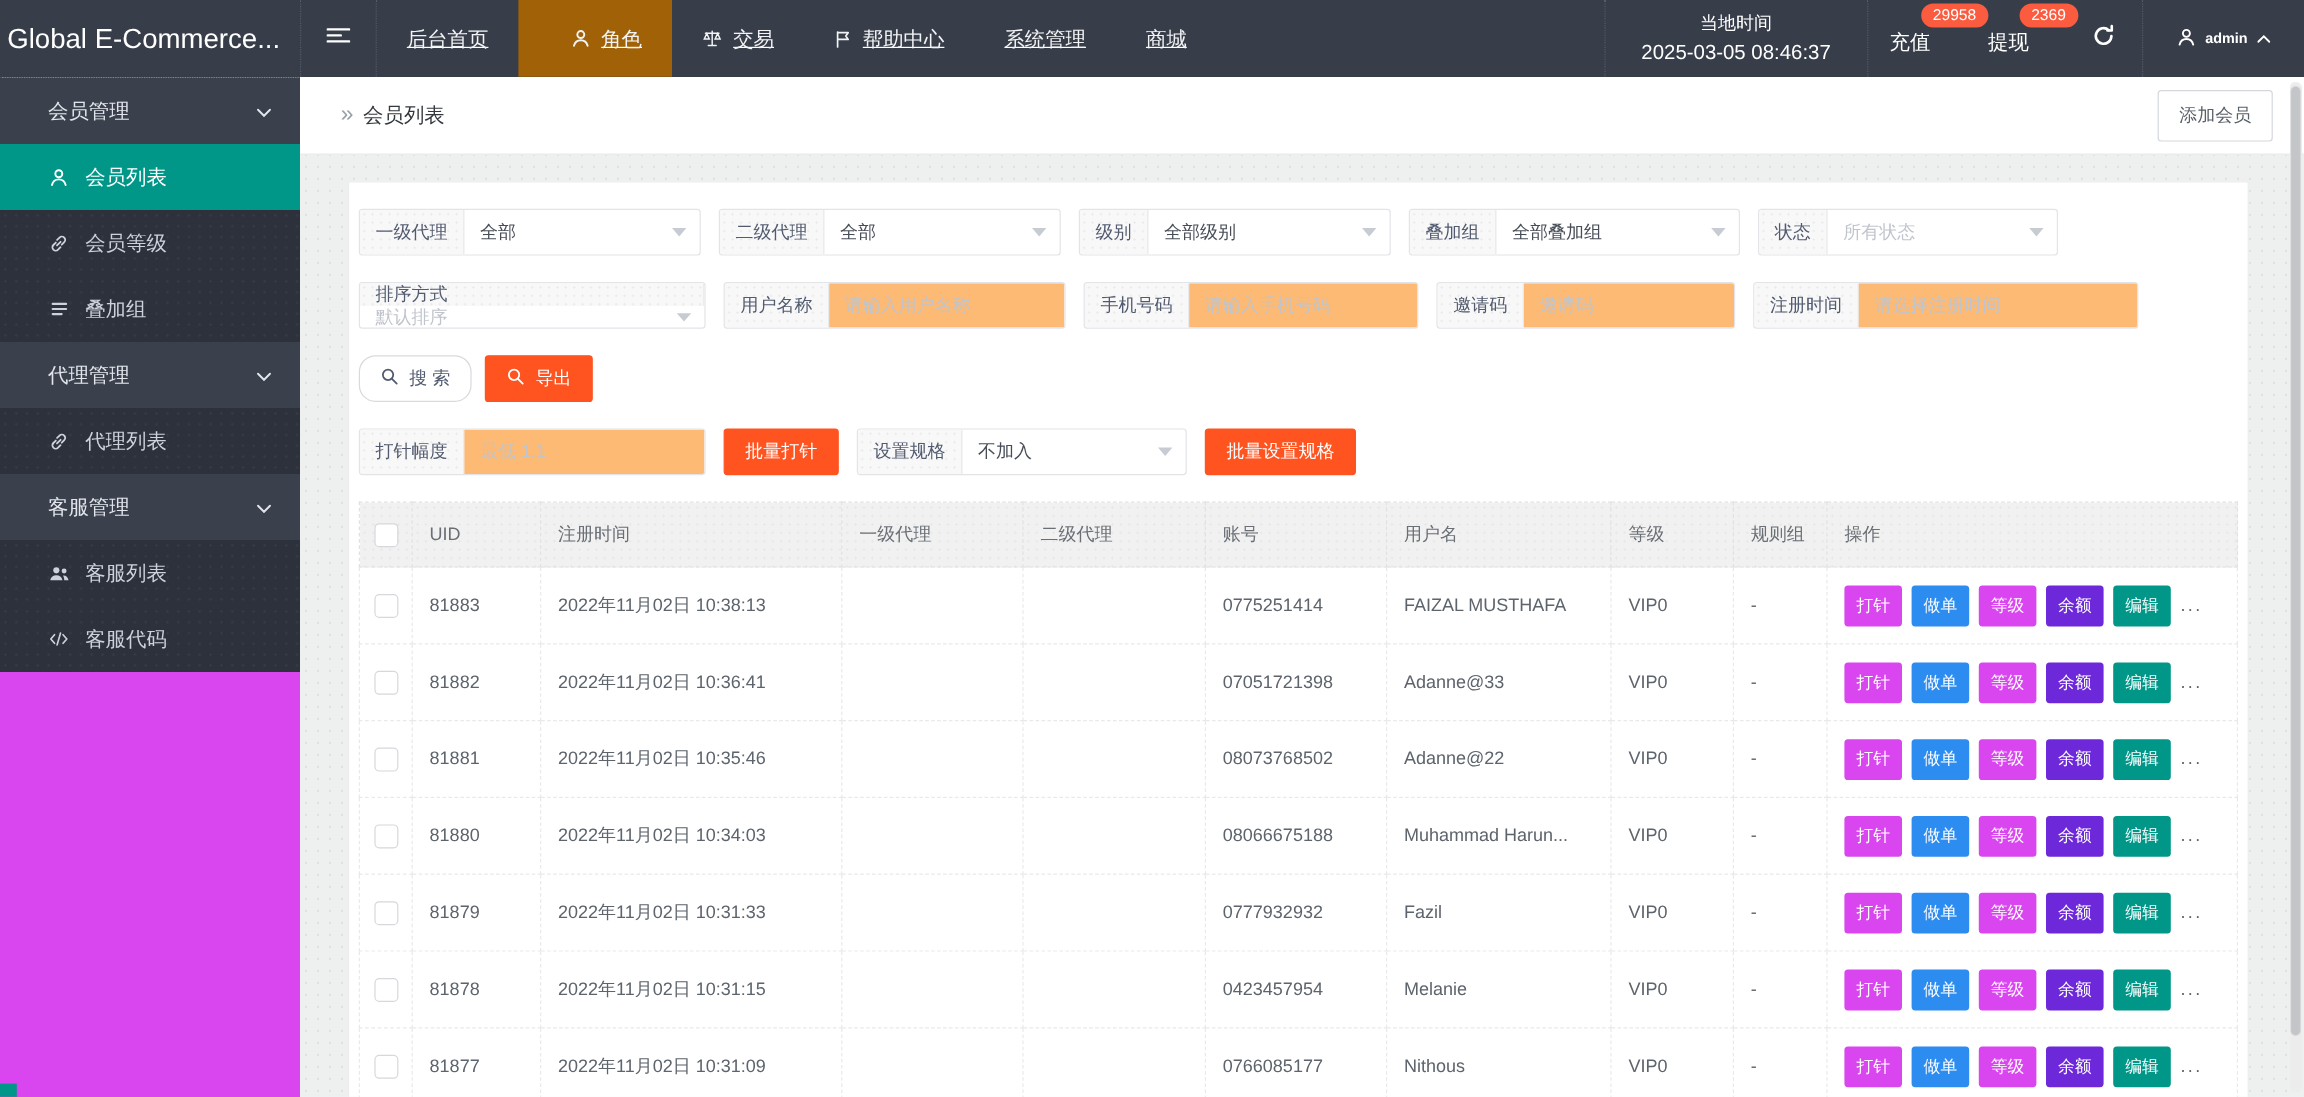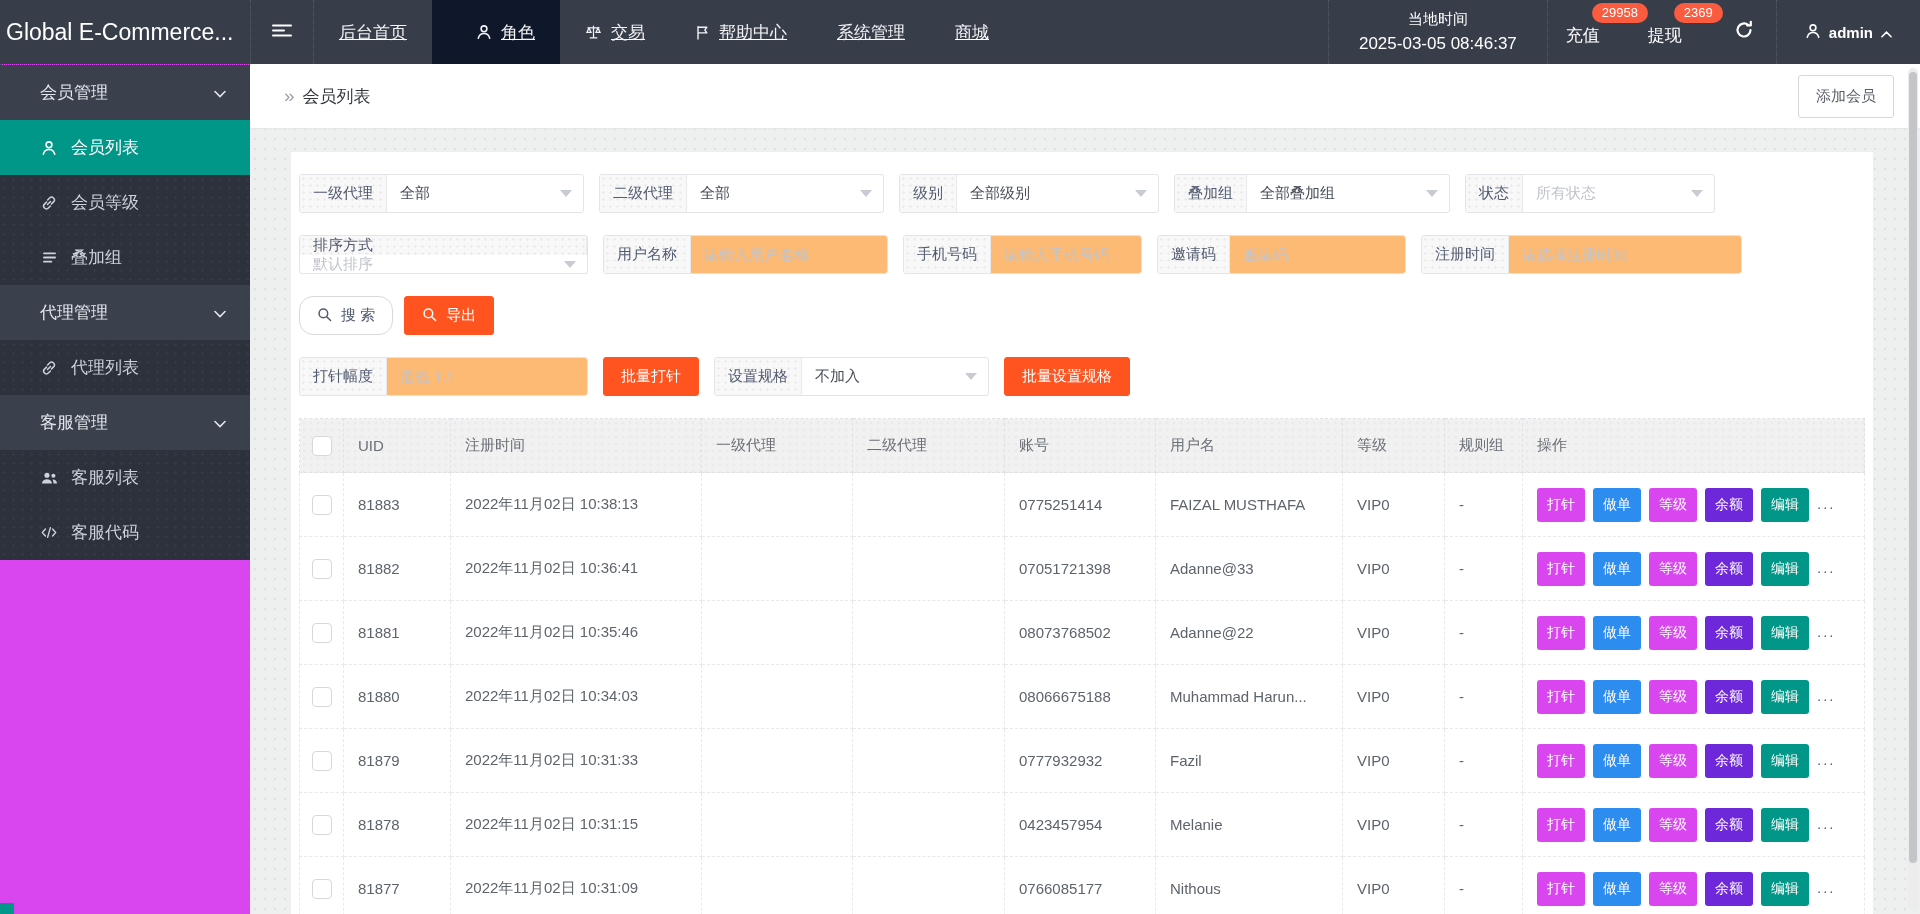--- a/index.html
+++ b/index.html
@@ -9,34 +9,34 @@
   
   .navbar { position:fixed; top:0; left:0; right:0; height:64px; background:#373d49;
     display:flex; align-items:stretch; color:#fff; z-index:20; }
   .logo { width:250px; display:flex; align-items:center; padding-left:6px;
     font-size:23px; color:#fff; white-space:nowrap; overflow:hidden; }
   .burger { width:64px; display:flex; align-items:center; justify-content:center;
     border-left:1px dotted #545b69; border-right:1px dotted #545b69; cursor:pointer; color:#fff; }
   .nav-menu { display:flex; align-items:stretch;text-decoration:underline; }
   .nav-item { display:flex; align-items:center; gap:9px; padding:0 25px;
     font-size:17px; color:#f2f3f5; cursor:pointer; }
-  .nav-item.active { background:#0f172a;padding-left:44px; }
+  .nav-item.active { background:#a16207;padding-left:44px; }
   .nav-ic { display:flex; align-items:center; }
   .nav-right { margin-left:auto; display:flex; align-items:stretch; }
   .nav-time { border-left:1px dotted #545b69; border-right:1px dotted #545b69;
     padding:9px 30px; display:flex; flex-direction:column; justify-content:center;
     text-align:center; gap:5px; }
   .nav-time .l1 { font-size:15px; }
   .nav-time .l2 { font-size:17px; }
   .nav-stat { position:relative; display:flex; align-items:center; padding:6px 30px 0 18px; font-size:17px; cursor:pointer; }
   .badge { position:absolute; top:3px; left:44px; background:#fb5b3e; color:#fff;
     font-size:13px; line-height:20px; padding:0 10px; border-radius:11px; white-space:nowrap; }
   .refresh-btn { display:flex; align-items:center; padding:0 22px; cursor:pointer; }
   .admin-box { display:flex; align-items:center; gap:8px; border-left:1px dotted #545b69;
-    padding:0 28px; font-weight:bold; font-size:15px; cursor:pointer; }
+    padding:0 28px; font-weight:bold; font-size:12px; cursor:pointer; }
 
   
   .sidebar { position:fixed; top:64px; left:0; bottom:0; width:250px; background:#d946ef;
     border-top:1px dotted #4a5160; z-index:15; }
   .side-item { height:55px; display:flex; align-items:center; font-size:17px; cursor:pointer; }
   .side-parent { background:#3a404c; color:#e2e6ec; padding:0 24px 0 40px; justify-content:space-between; }
   .side-child { background:#2c313b; color:#ccd1da; padding-left:40px; gap:13px;
     background-image: radial-gradient(rgba(255,255,255,0.045) 1px, transparent 1.2px);
     background-size:9px 9px; }
   .side-child.active { background:#009688; color:#fff; background-image:none; }
@@ -321,21 +321,21 @@
           <div class="flabel">排序方式</div>
           <div class="fselect">
             <span class="muted">默认排序</span>
             <span class="arrow"></span>
           </div>
         </div>
         <div class="fgroup" style="width: 285px;">
           <div class="flabel">用户名称</div>
           <input class="finput" placeholder="请输入用户名称" style="">
         </div>
-        <div class="fgroup" style="width: 239px;">
+        <div class="fgroup" style="width: 279px;">
           <div class="flabel">手机号码</div>
           <input class="finput" placeholder="请输入手机号码" style="">
         </div>
         <div class="fgroup" style="width: 249px;">
           <div class="flabel">邀请码</div>
           <input class="finput" placeholder="邀请码" style="">
         </div>
         <div class="fgroup" style="width: 321px;">
           <div class="flabel">注册时间</div>
           <input class="finput" placeholder="请选择注册时间" style="">

